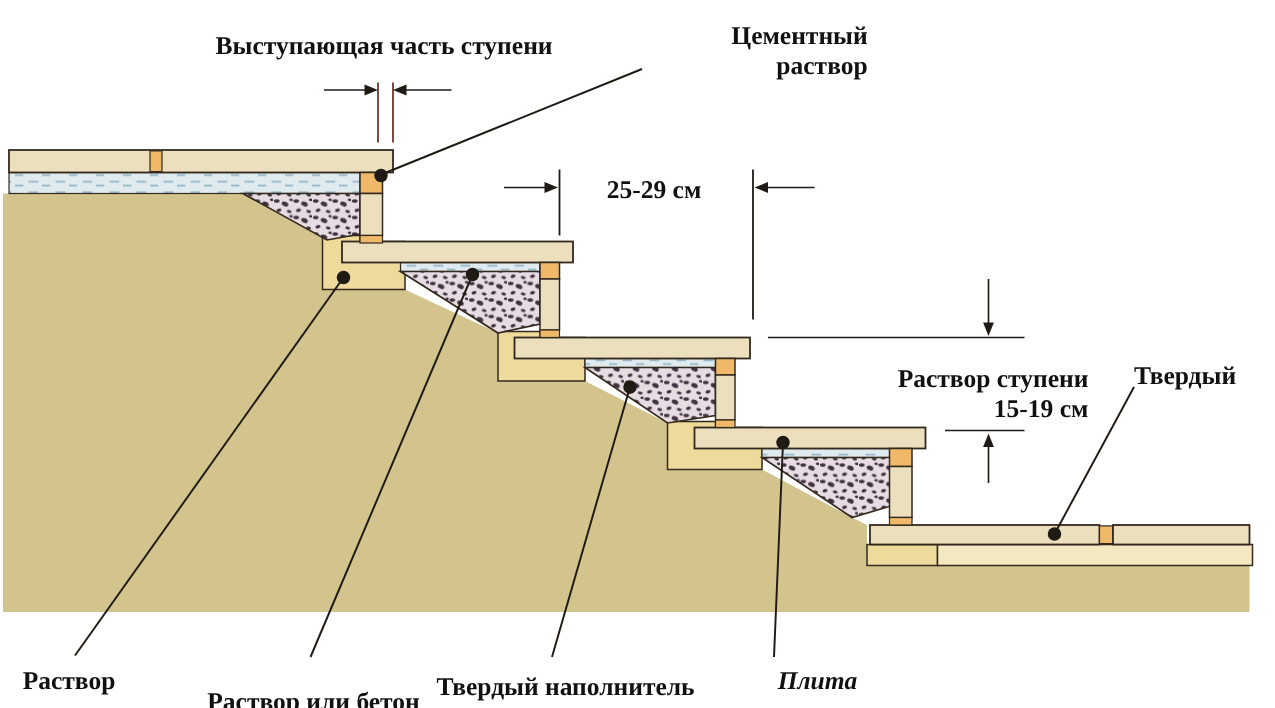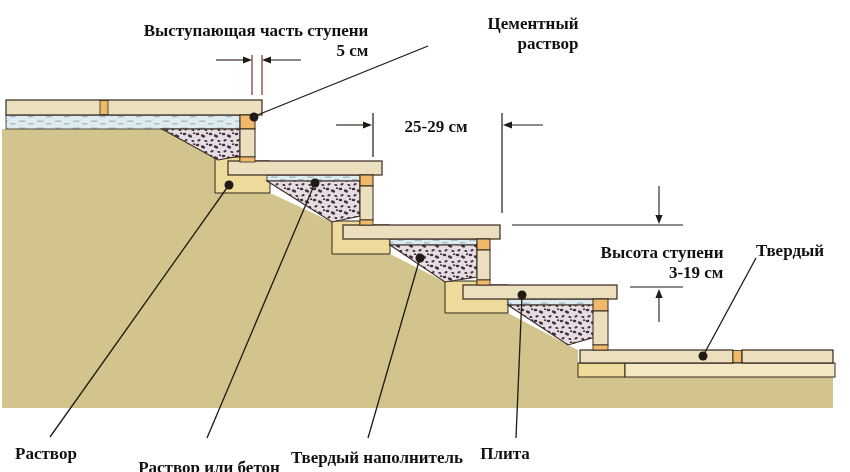--- a/index.html
+++ b/index.html
@@ -128,50 +128,49 @@
       <circle cx="229" cy="185" r="4.5"></circle>
       <circle cx="315" cy="183" r="4.5"></circle>
       <circle cx="420" cy="258" r="4.5"></circle>
       <circle cx="522" cy="295" r="4.5"></circle>
       <circle cx="703" cy="356" r="4.5"></circle>
     </g>
   </svg>
 
   <div class="lbl" style="left:256px; top:21px;">
     <span>Выступающая часть ступени</span>
-    <span class="l2">5 см</span>
   </div>
 
   <div class="lbl" style="left:485px; top:14px;margin-left:48px;">
     <span>Цементный</span>
     <span class="l2">раствор</span>
   </div>
 
   <div class="lbl" style="left:436px; top:117px;">
     <span>25-29 см</span>
   </div>
 
   <div class="lbl" style="left:662px; top:243px;">
-    <span>Высота ступени</span>
-    <span class="l2">3-19 см</span>
+    <span>Раствор ступени</span>
+    <span class="l2">15-19 см</span>
   </div>
 
   <div class="lbl" style="left:790px; top:241px;">
     <span>Твердый</span>
   </div>
 
   <div class="lbl" style="left:46px; top:444px;">
     <span>Раствор</span>
   </div>
 
   <div class="lbl" style="left:209px; top:458px;">
     <span>Раствор или бетон</span>
   </div>
 
   <div class="lbl" style="left:377px; top:448px;">
     <span>Твердый наполнитель</span>
   </div>
 
-  <div class="lbl" style="left:505px; top:444px;">
+  <div class="lbl" style="left:545px; top:444px;font-style:italic;">
     <span>Плита</span>
   </div>
 
 </div>
 
 </body></html>

